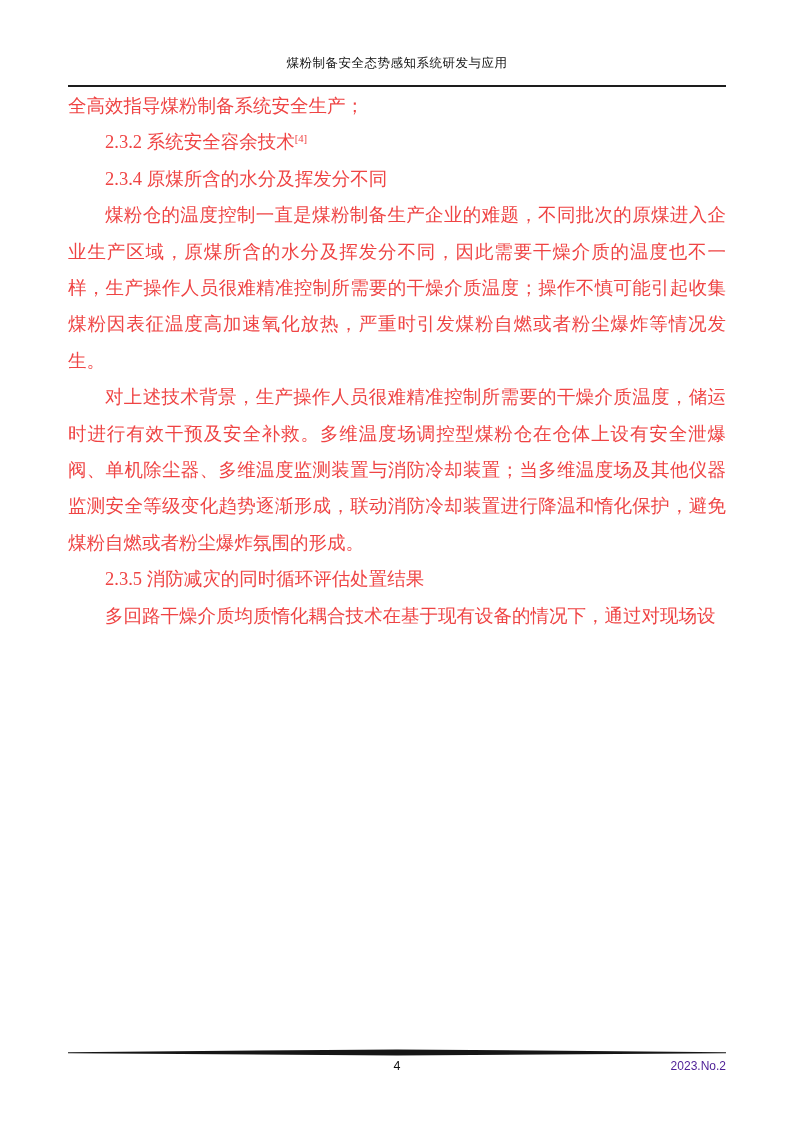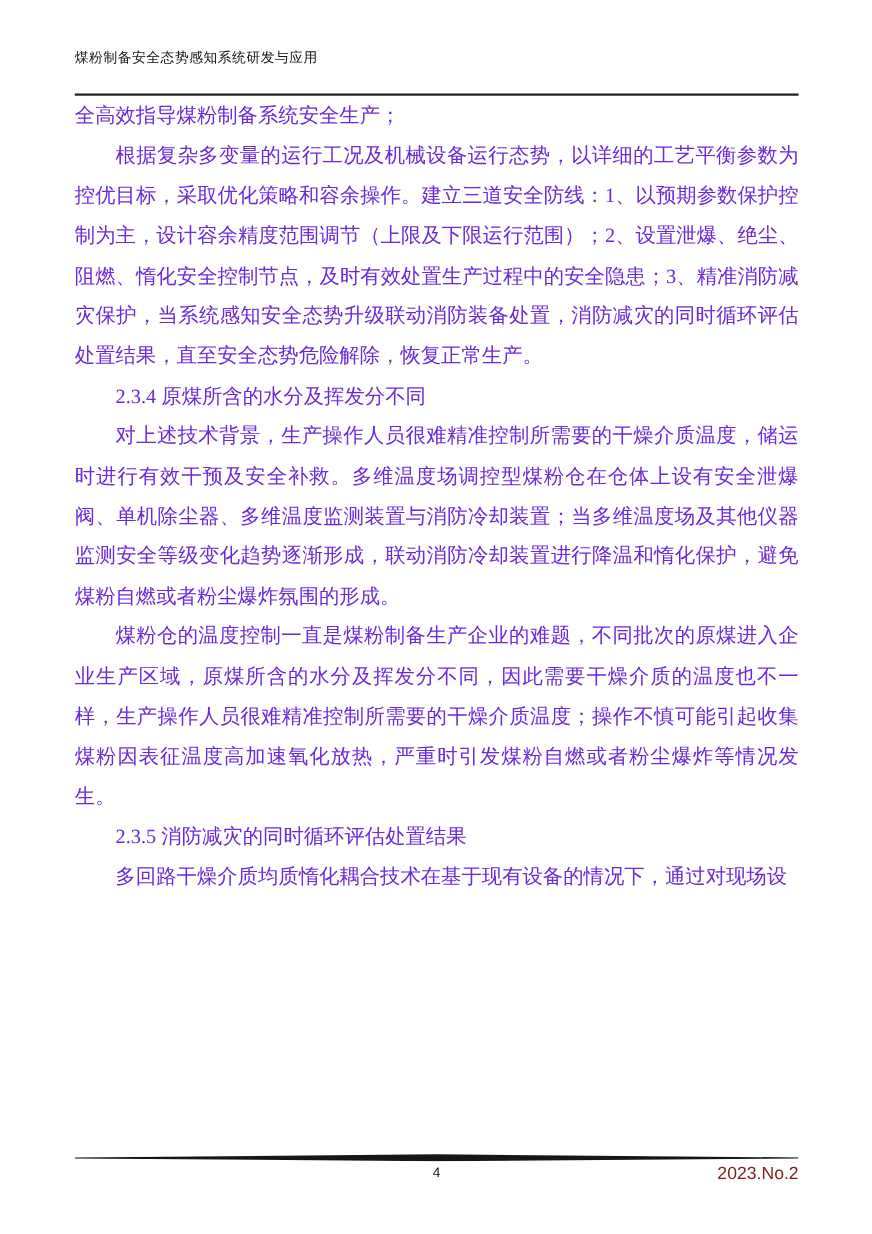--- a/index.html
+++ b/index.html
@@ -13,23 +13,23 @@
     height: 1122px;
     background: #ffffff;
     overflow: hidden;
     font-family: "Liberation Serif", "DejaVu Serif", serif;
     color: #1a1a1a;
   }
   
   .running-header {
     position: absolute;
     left: 68px;
-    top: 44px;
+    top: 55px;
     width: 658px;
-    text-align: left;
+    text-align: center;
     font-size: 12.5px;
     letter-spacing: 0.5px;
     color: #111;
   }
   .header-rule {
     position: absolute;
     left: 68px;
     top: 85px;
     width: 658px;
     height: 2px;
@@ -37,21 +37,21 @@
   }
   
   .content {
     position: absolute;
     left: 68px;
     top: 88px;
     width: 658px;
     font-size: 18.5px;
     line-height: 36.4px;
     text-align: justify;
-    color: #6d28d9;
+    color: #ef4444;
   }
   .content p {
     margin: 0;
     padding: 0;
     text-indent: 2em;
   }
   .content p.continuation {
     text-indent: 0;
   }
   .content p sup {
@@ -81,39 +81,39 @@
     text-align: center;
     font-family: "Liberation Sans", "DejaVu Sans", sans-serif;
     font-size: 12.5px;
     color: #111;
   }
   .footer-issue {
     position: absolute;
     right: 67px;
     top: 1059px;
     font-family: "Liberation Sans", "DejaVu Sans", sans-serif;
-    font-size: 16px;
-    color: #7f1d1d;
+    font-size: 12px;
+    color: #4c1d95;
   }
 </style>
 </head>
 <body>
 
 <div class="page">
 
   <div class="running-header">煤粉制备安全态势感知系统研发与应用</div>
 
   <div class="header-rule"></div>
 
   <div class="content" id="content">
       <p class="continuation">全高效指导煤粉制备系统安全生产；</p>
-      <p class="paragraph">根据复杂多变量的运行工况及机械设备运行态势，以详细的工艺平衡参数为控优目标，采取优化策略和容余操作。建立三道安全防线：1、以预期参数保护控制为主，设计容余精度范围调节（上限及下限运行范围）；2、设置泄爆、绝尘、阻燃、惰化安全控制节点，及时有效处置生产过程中的安全隐患；3、精准消防减灾保护，当系统感知安全态势升级联动消防装备处置，消防减灾的同时循环评估处置结果，直至安全态势危险解除，恢复正常生产。</p>
+      <p class="heading">2.3.2 系统安全容余技术<sup>[4]</sup></p>
       <p class="heading">2.3.4 原煤所含的水分及挥发分不同</p>
+      <p class="paragraph">煤粉仓的温度控制一直是煤粉制备生产企业的难题，不同批次的原煤进入企业生产区域，原煤所含的水分及挥发分不同，因此需要干燥介质的温度也不一样，生产操作人员很难精准控制所需要的干燥介质温度；操作不慎可能引起收集煤粉因表征温度高加速氧化放热，严重时引发煤粉自燃或者粉尘爆炸等情况发生。</p>
       <p class="paragraph">对上述技术背景，生产操作人员很难精准控制所需要的干燥介质温度，储运时进行有效干预及安全补救。多维温度场调控型煤粉仓在仓体上设有安全泄爆阀、单机除尘器、多维温度监测装置与消防冷却装置；当多维温度场及其他仪器监测安全等级变化趋势逐渐形成，联动消防冷却装置进行降温和惰化保护，避免煤粉自燃或者粉尘爆炸氛围的形成。</p>
-      <p class="paragraph">煤粉仓的温度控制一直是煤粉制备生产企业的难题，不同批次的原煤进入企业生产区域，原煤所含的水分及挥发分不同，因此需要干燥介质的温度也不一样，生产操作人员很难精准控制所需要的干燥介质温度；操作不慎可能引起收集煤粉因表征温度高加速氧化放热，严重时引发煤粉自燃或者粉尘爆炸等情况发生。</p>
       <p class="heading">2.3.5 消防减灾的同时循环评估处置结果</p>
       <p class="paragraph">多回路干燥介质均质惰化耦合技术在基于现有设备的情况下，通过对现场设</p>
     </div>
 
   <div class="footer-rule">
     <svg width="658" height="7" viewBox="0 0 658 7" xmlns="http://www.w3.org/2000/svg">
       <polygon points="0,3.2 329,0.4 658,3.2 658,4.2 329,6.6 0,4.2" fill="#161616"></polygon>
     </svg>
   </div>
 

